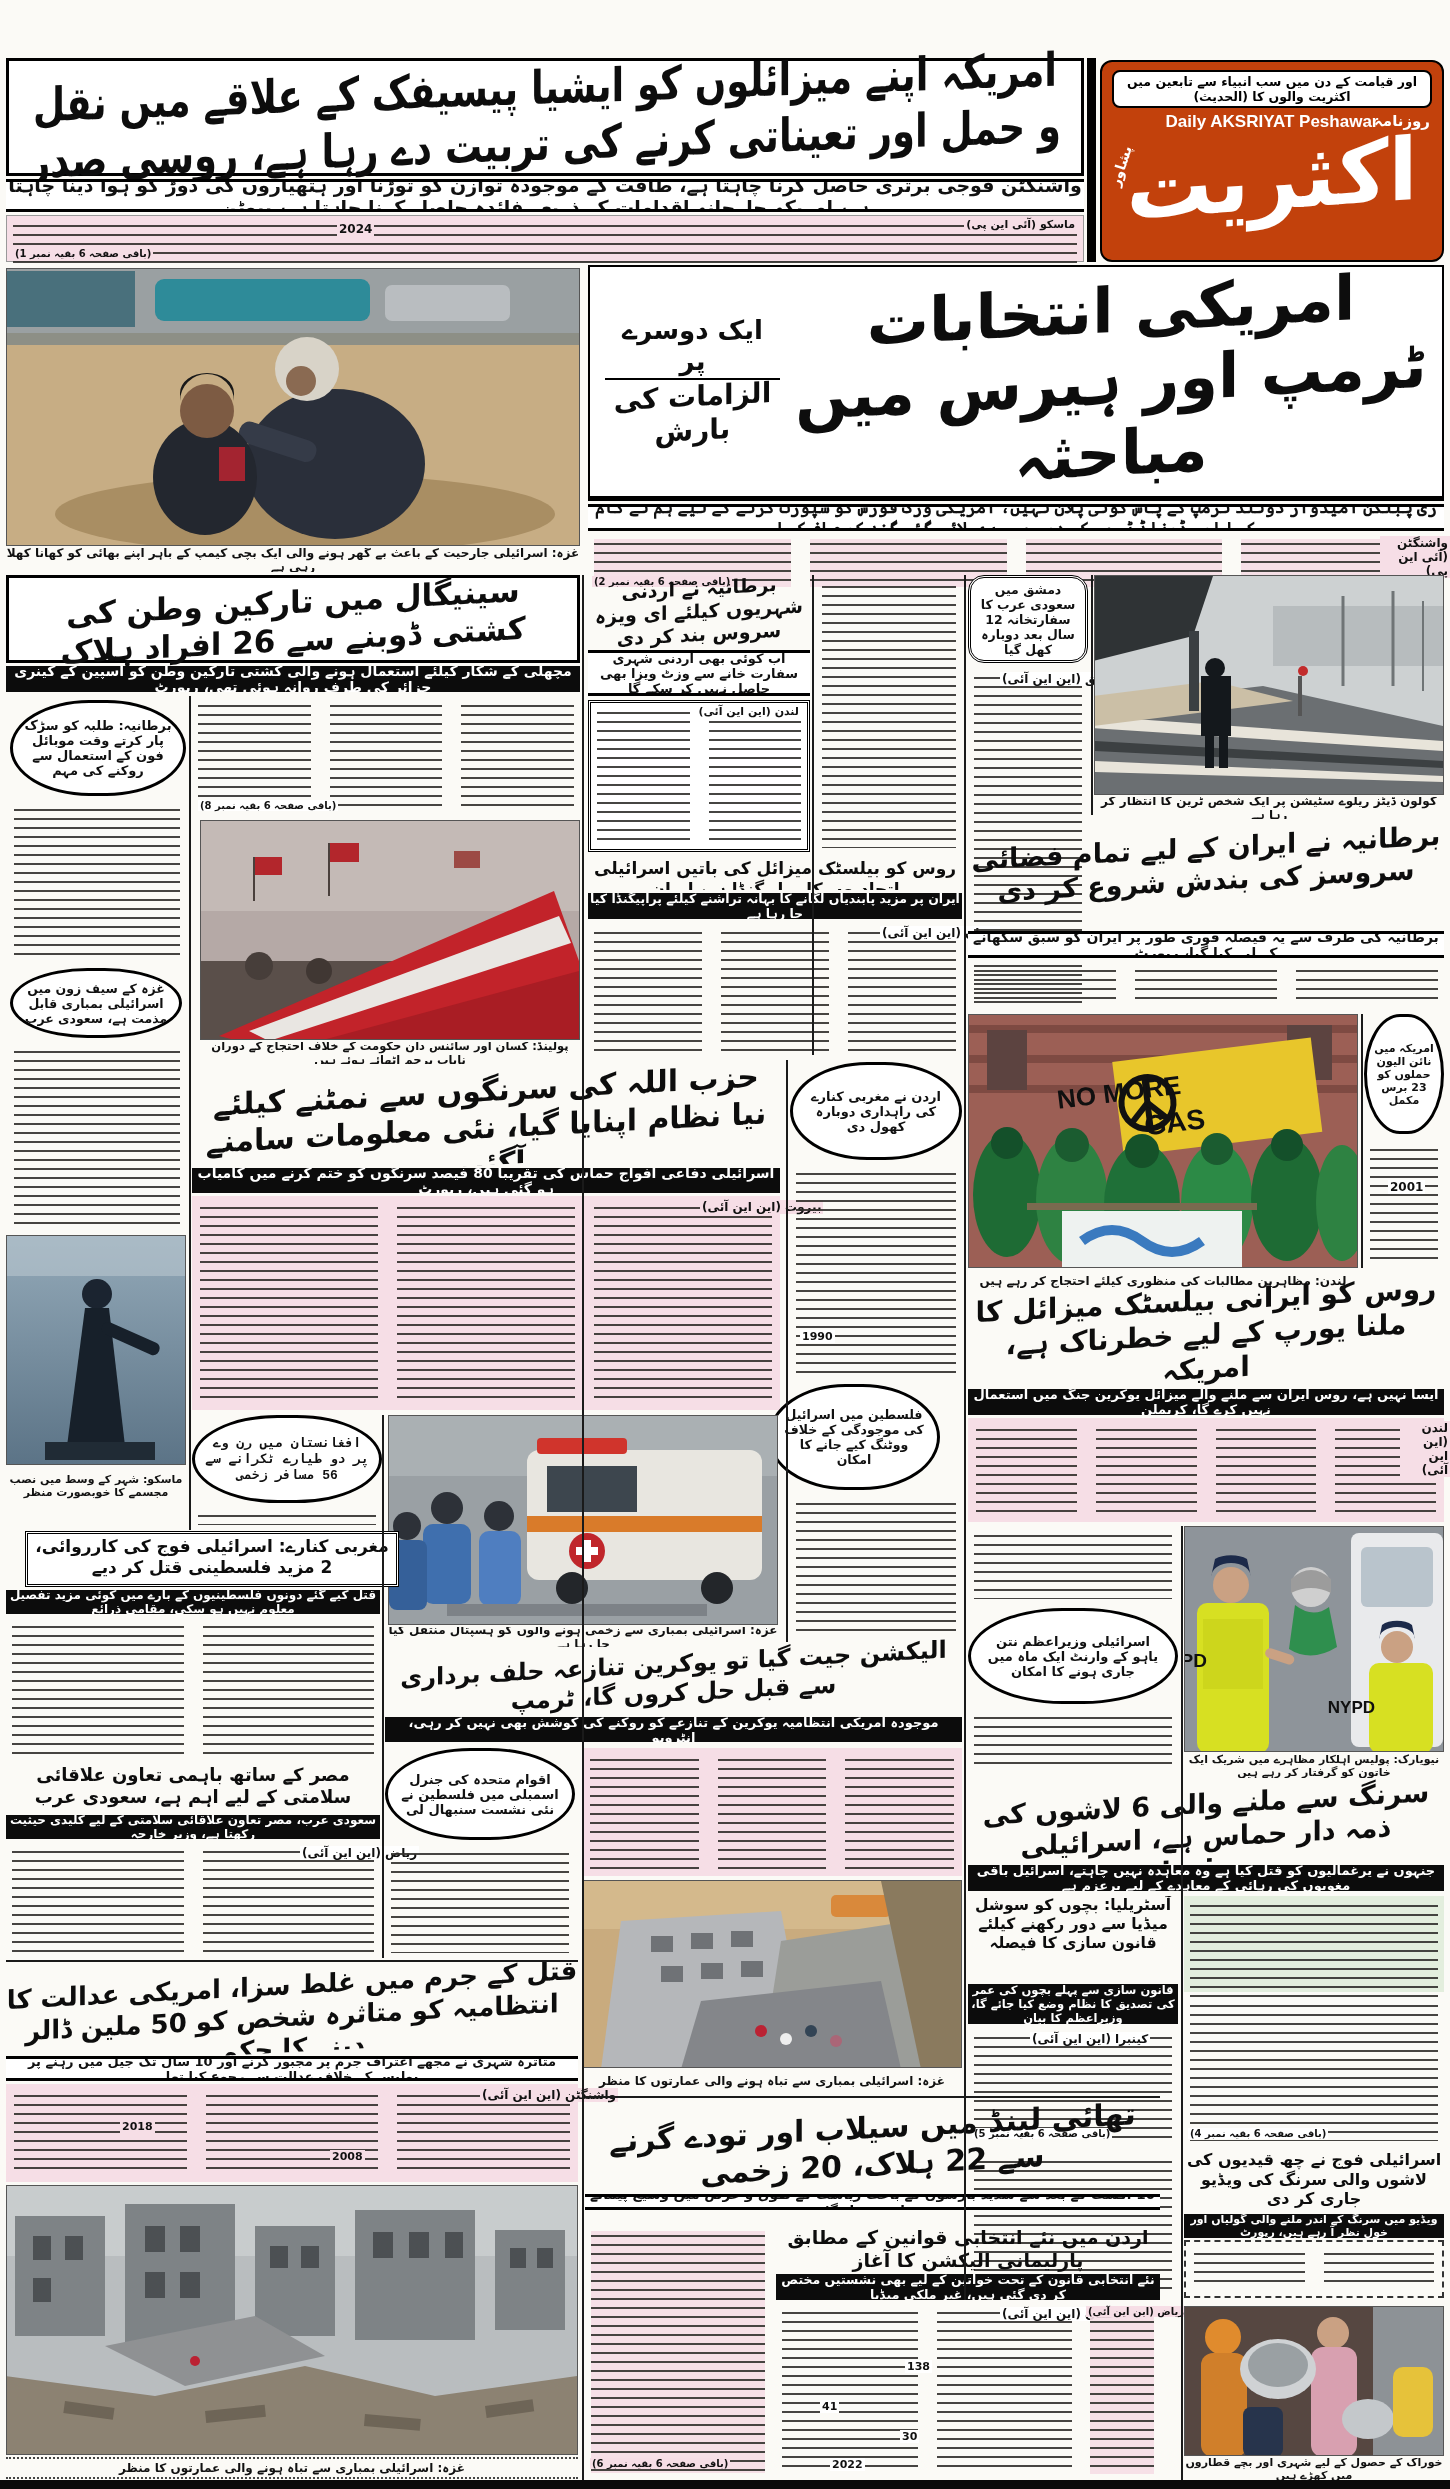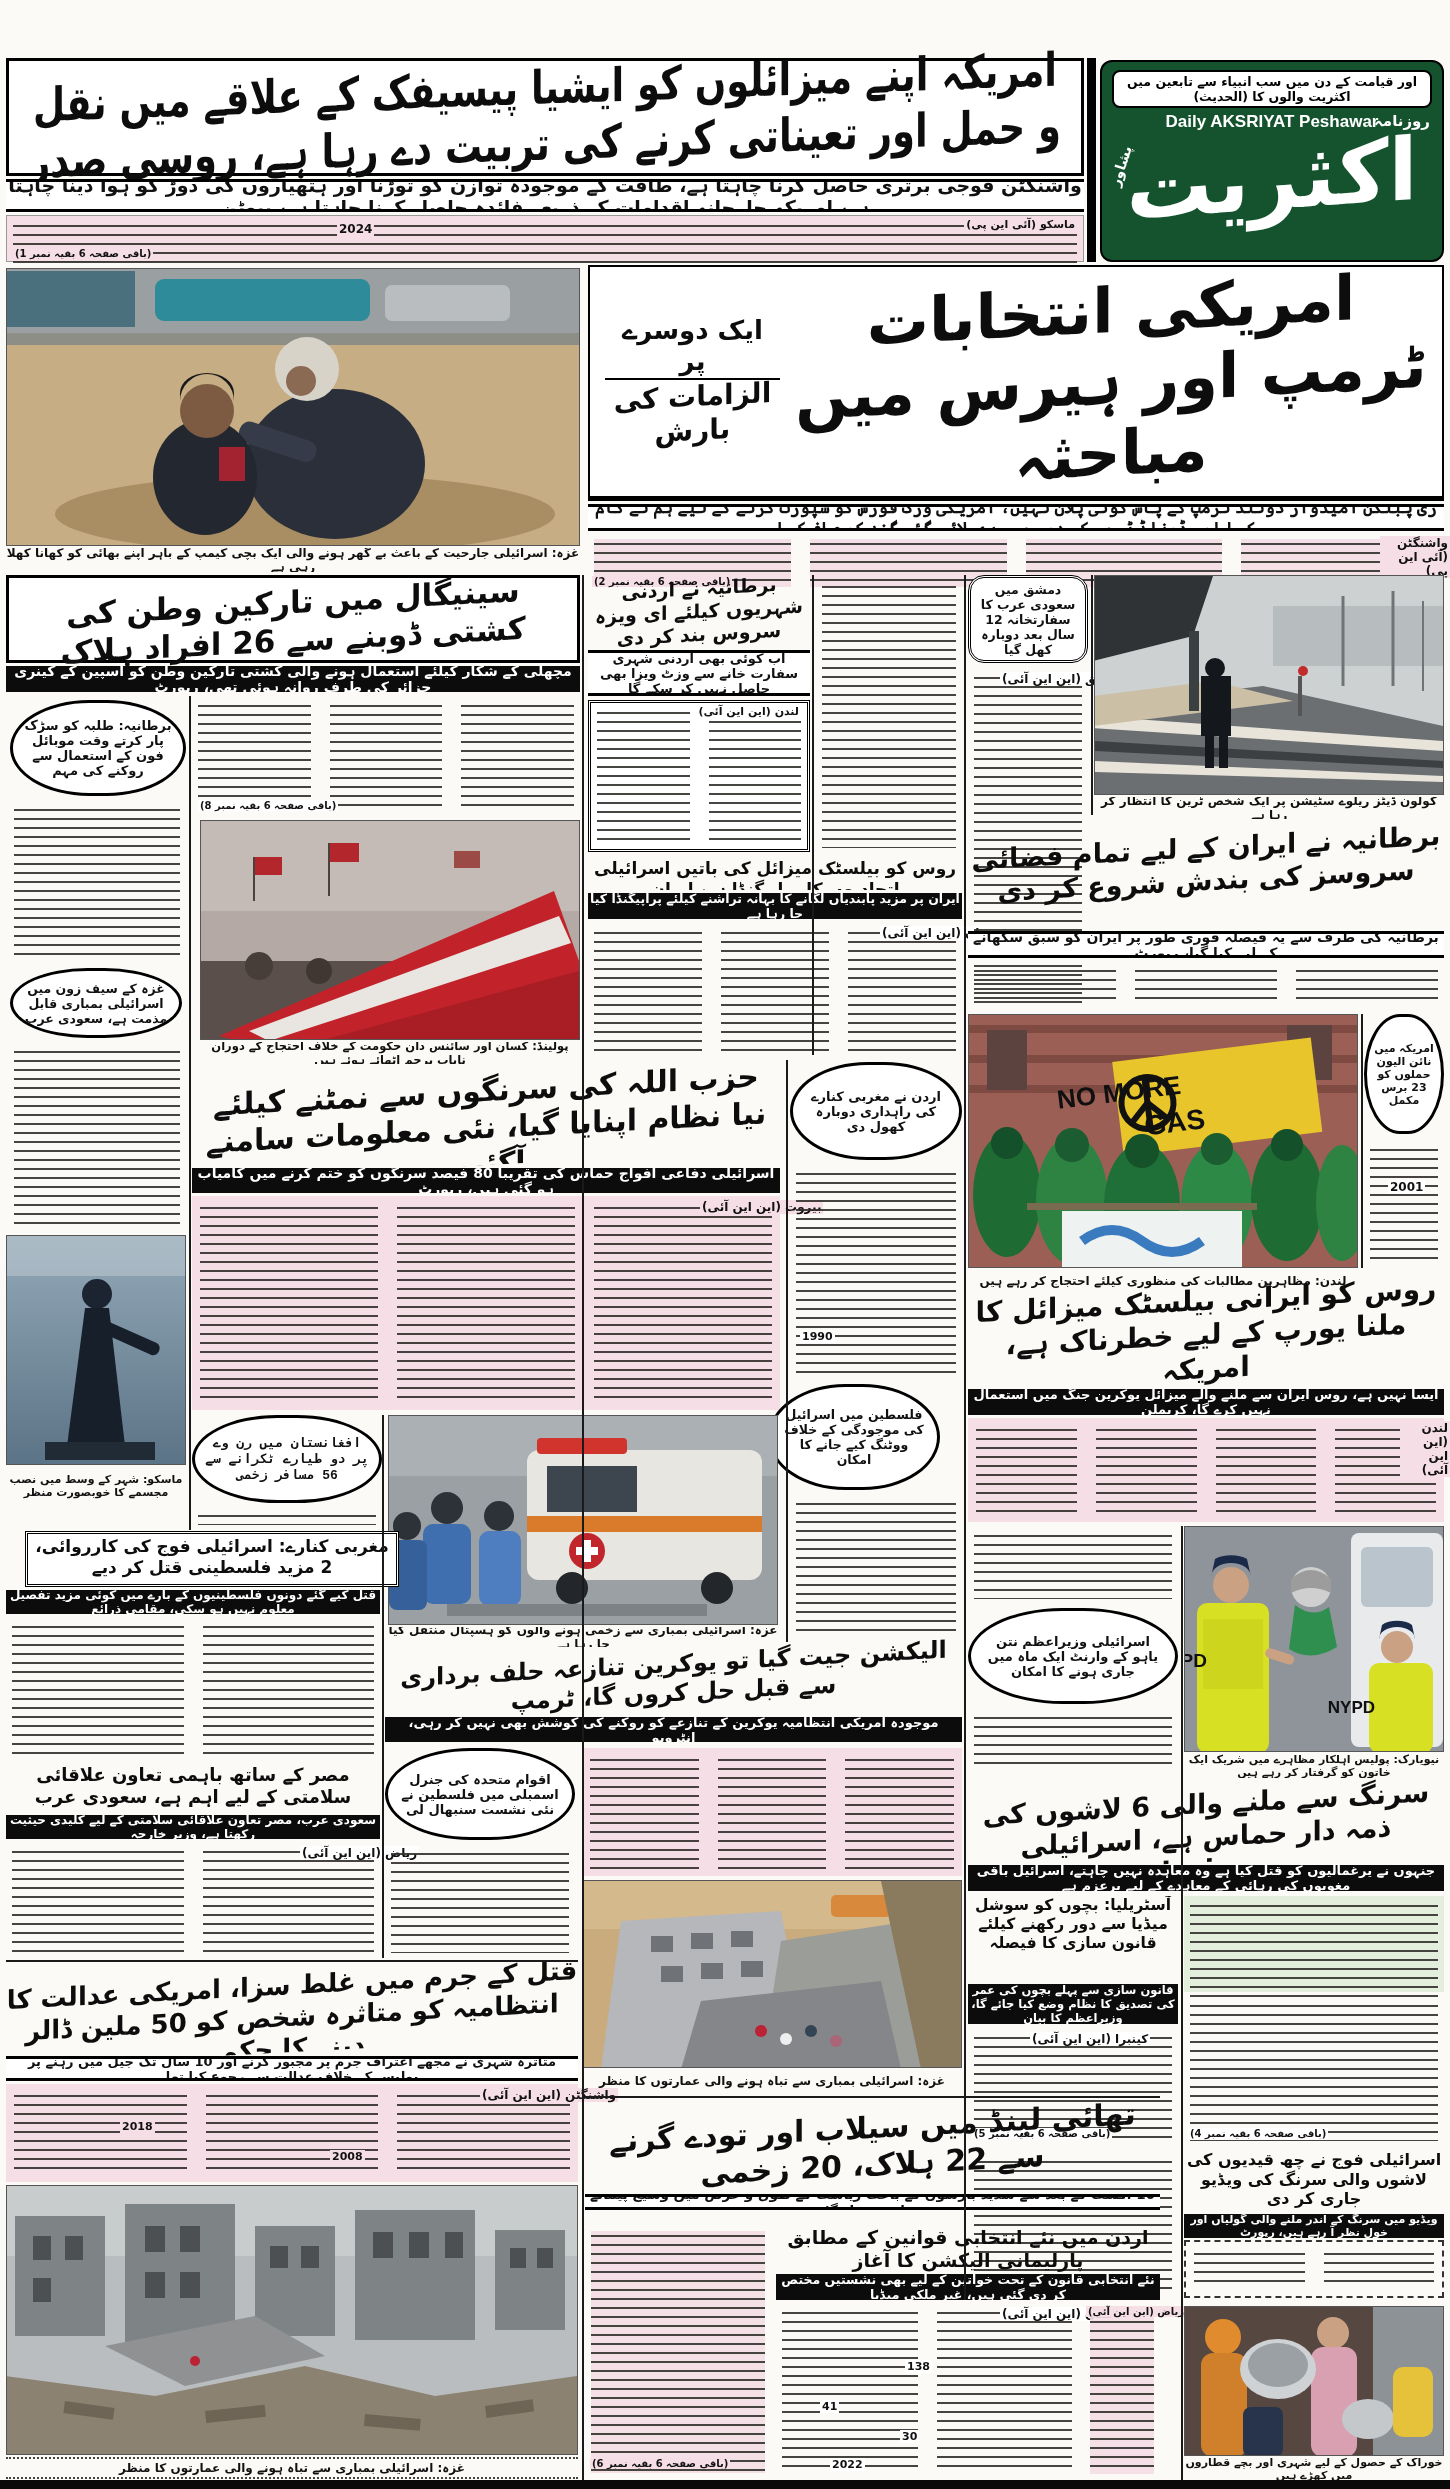--- a/index.html
+++ b/index.html
@@ -29,21 +29,21 @@
   .greenbg{background-color:#e3eedd;}
   .caption{font-size:12px;font-weight:bold;direction:rtl;text-align:center;display:flex;
            align-items:center;justify-content:center;overflow:hidden;}
   .dotrule{border-top:2px dotted #444;border-bottom:2px dotted #444;}
   .dl{position:absolute;top:2px;right:6px;background:#fff;font-weight:bold;font-size:11px;direction:rtl;padding:0 2px;}
   .note{position:absolute;bottom:2px;left:6px;background:#fff;font-weight:bold;font-size:10px;direction:rtl;padding:0 2px;}
   .frag{position:absolute;background:#fff;font-weight:bold;font-size:12px;direction:rtl;padding:0 2px;}
   .vrule{background:#1a1a1a;width:2px;}
   .hrule{background:#1a1a1a;height:2px;}
   
-  .mast{background:#14532d;border-radius:12px;border:2px solid #000;color:#fff;overflow:hidden;}
+  .mast{background:#c2410c;border-radius:12px;border:2px solid #000;color:#fff;overflow:hidden;}
   .mast .hadith{margin:8px 10px 2px;background:#fff;color:#000;border:2px solid #000;border-radius:8px;
                 font-size:12.5px;font-weight:bold;text-align:center;direction:rtl;padding:2px 4px;}
   .mast .dailyrow{position:relative;text-align:center;color:#fff;font-family:"Liberation Sans",sans-serif;
                   font-weight:bold;font-size:17px;margin-top:4px;}
   .mast .roz{position:absolute;right:12px;top:0;font-family:"DejaVu Sans",sans-serif;font-size:15px;direction:rtl;}
   .mast .ttl{font-size:86px;font-weight:bold;text-align:center;line-height:1.05;direction:rtl;
              transform:skewY(-4deg);margin-top:2px;}
   .mast .city{position:absolute;right:300px;top:96px;font-size:14px;font-weight:bold;direction:rtl;
               transform:rotate(-72deg);}
   svg{display:block;}

